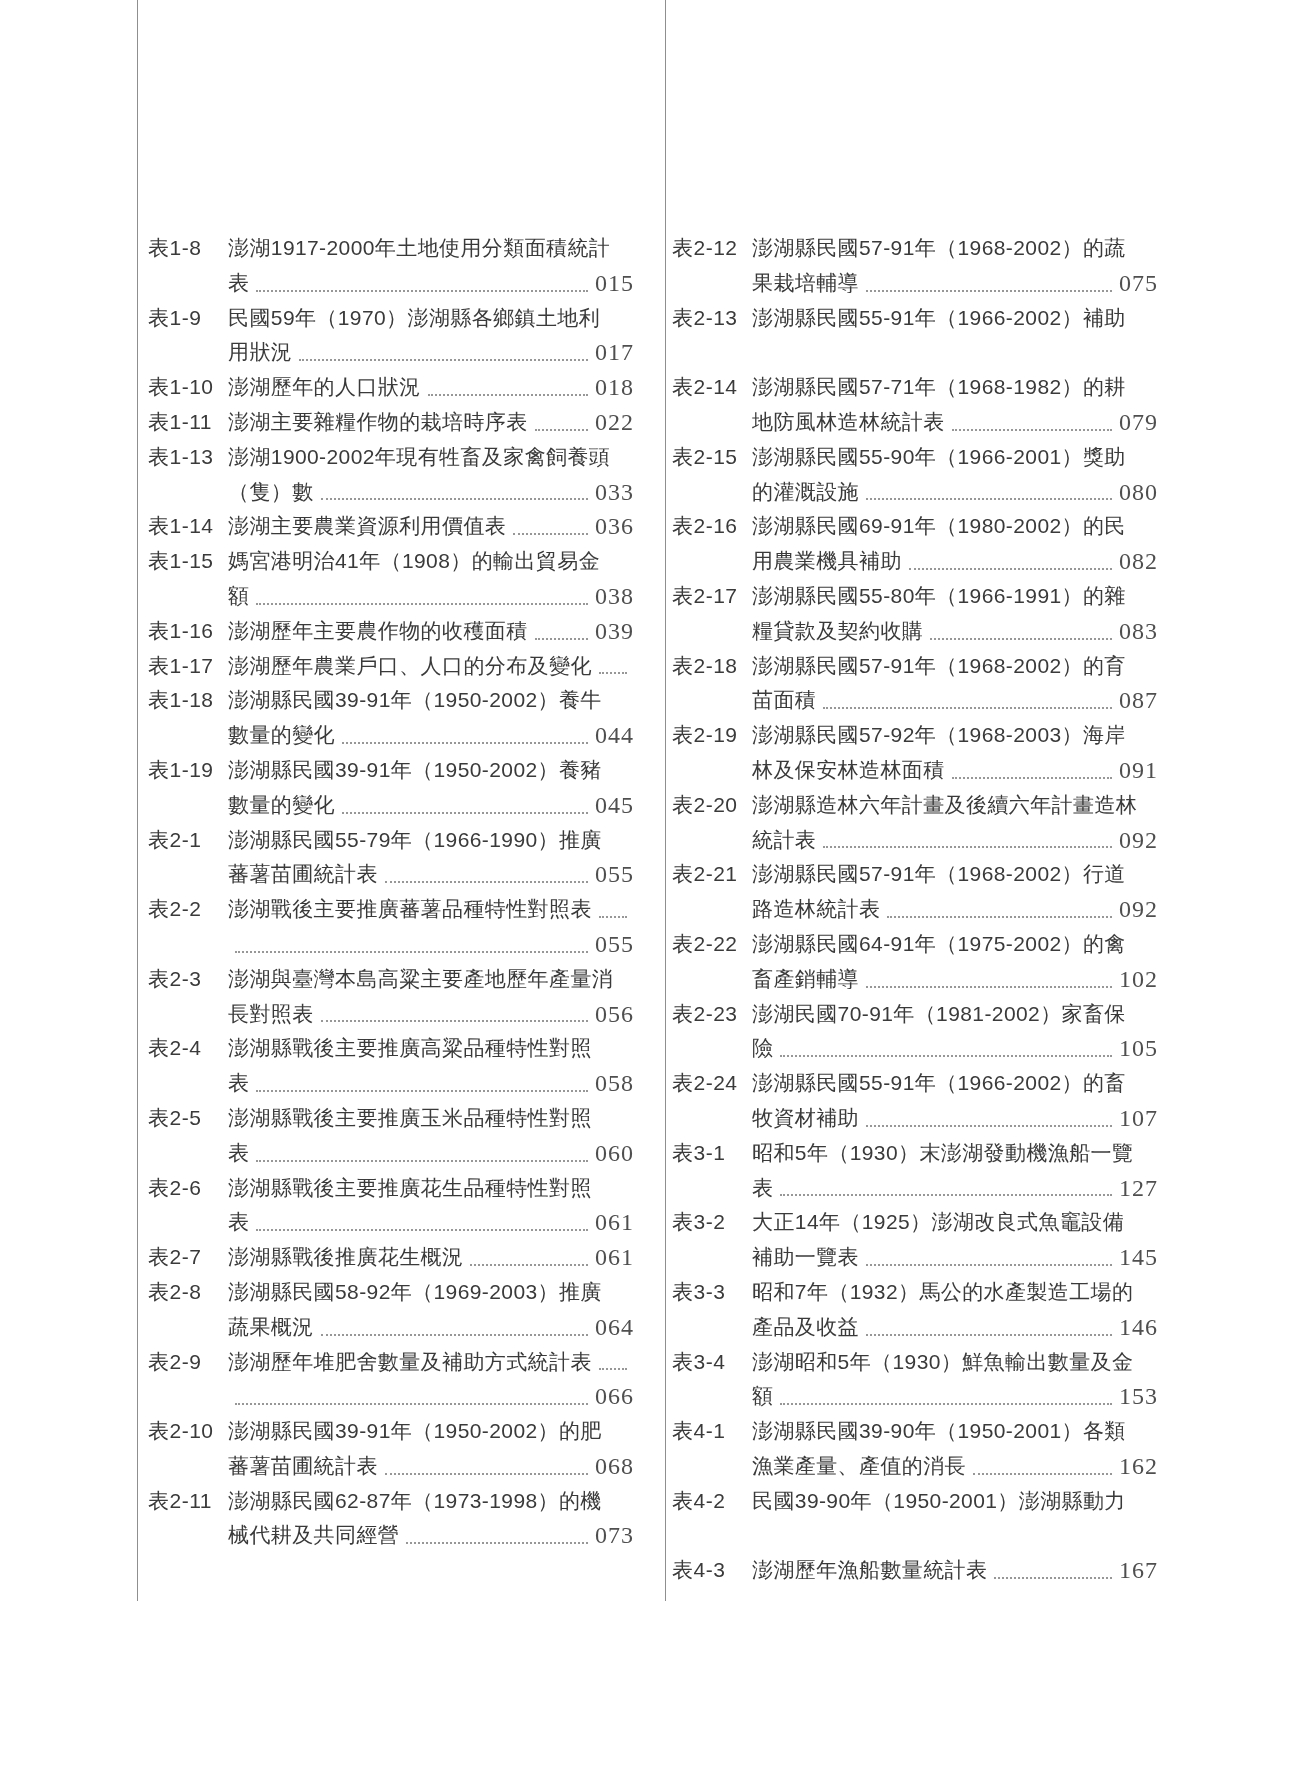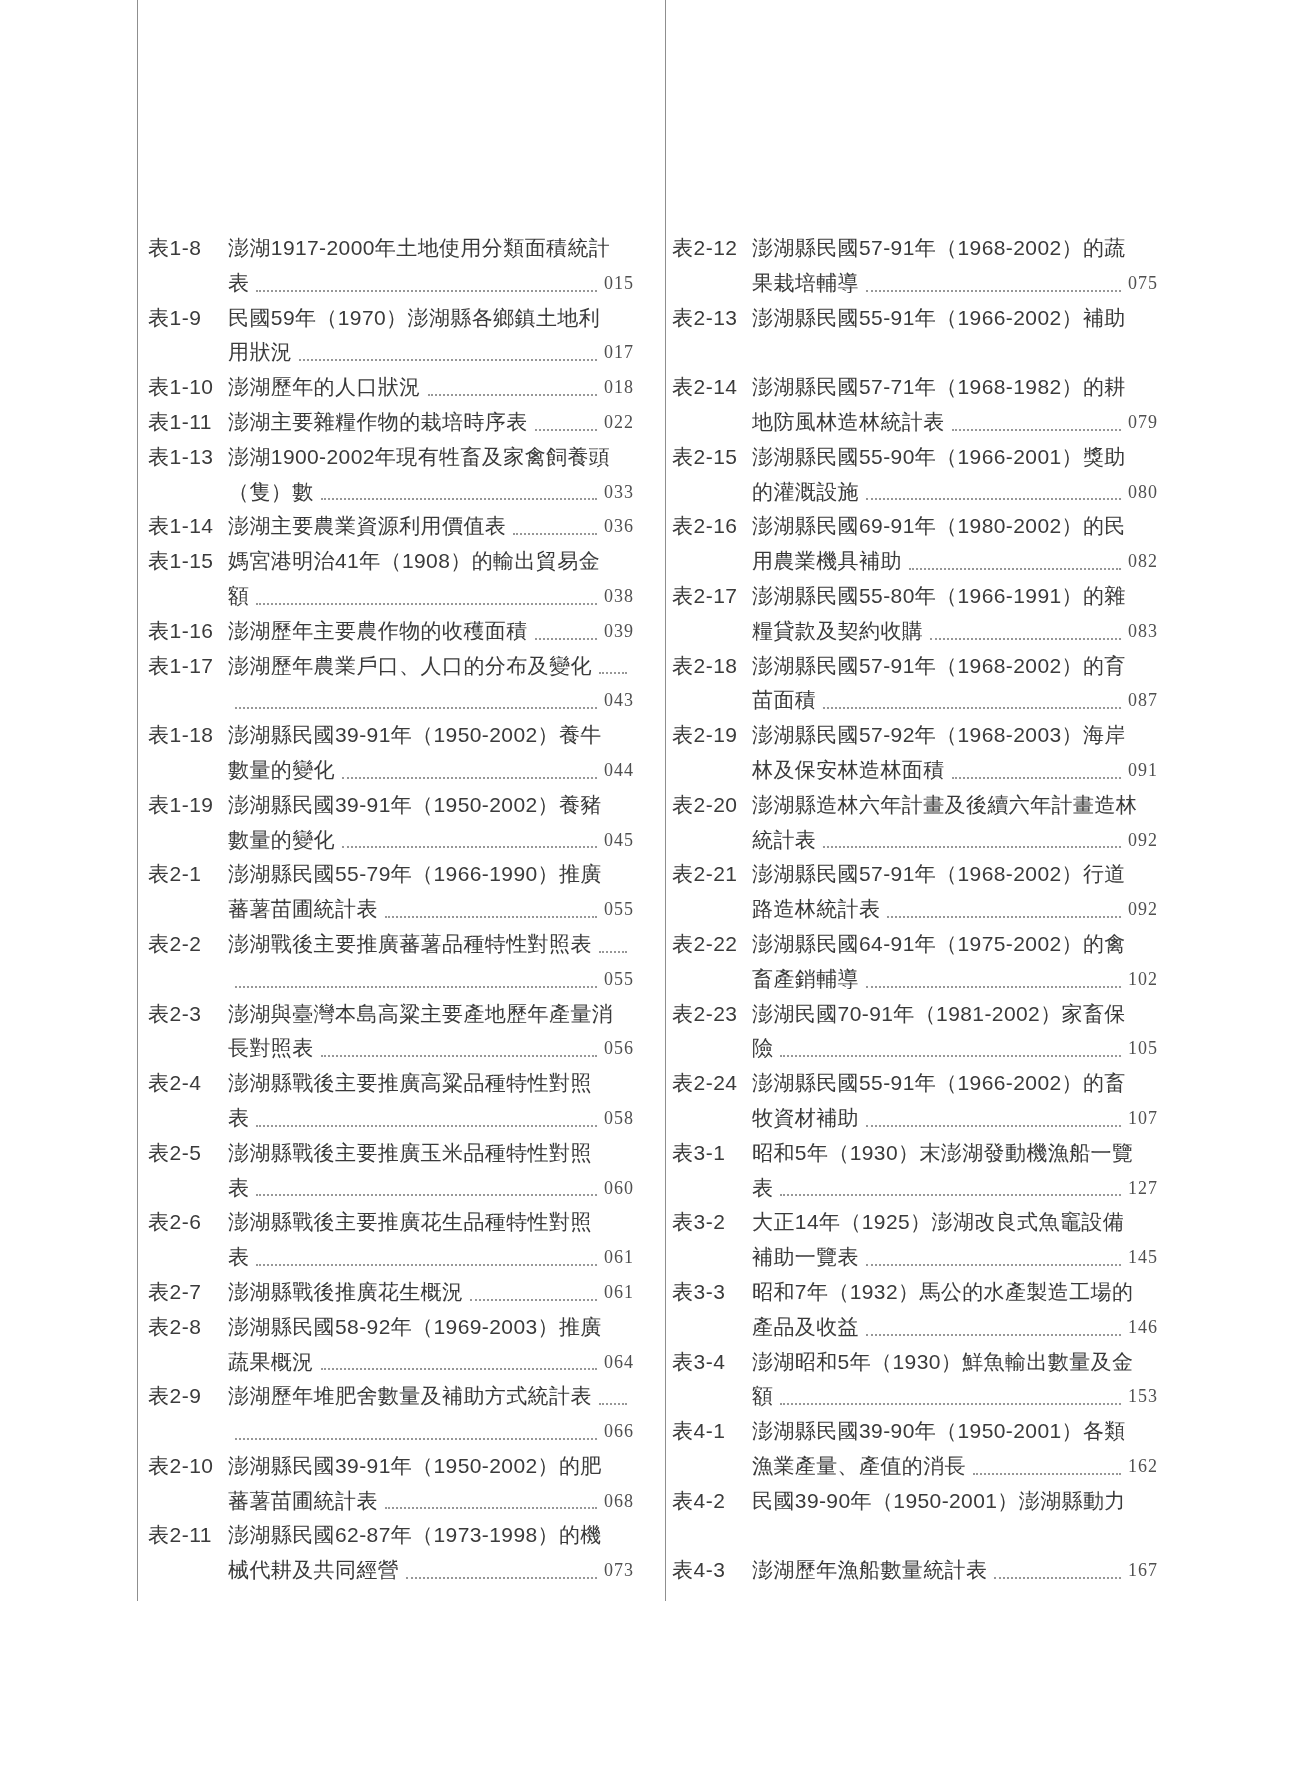--- a/index.html
+++ b/index.html
@@ -42,21 +42,21 @@
   .leader{
     flex:1 1 auto;
     align-self:flex-end;
     height:0;
     border-bottom:2px dotted #979797;
     margin:0 7px 9px 7px;
     min-width:8px;
   }
   .page-num{
     font-family:"Liberation Serif",serif;
-    font-size:18px;
+    font-size:24px;
     color:#4f4f4f;
     letter-spacing:1px;
   }
 </style>
 </head>
 <body>
 
 <div class="page">
   <div class="rule rule-left"></div>
   <div class="rule rule-mid"></div>
@@ -150,27 +150,20 @@
         </div>
       </div>
       <div class="row">
         <span class="label">表1-17</span>
         <div class="content">
           <span class="text">澎湖歷年農業戶口、人口的分布及變化</span>
           <span class="leader"></span>
         </div>
       </div>
       <div class="row">
-        <span class="label"></span>
-        <div class="content">
-          <span class="leader"></span>
-          <span class="page-num">043</span>
-        </div>
-      </div>
-      <div class="row">
         <span class="label">表1-18</span>
         <div class="content">
           <span class="text">澎湖縣民國39-91年（1950-2002）養牛</span>
         </div>
       </div>
       <div class="row">
         <span class="label"></span>
         <div class="content">
           <span class="text">數量的變化</span>
           <span class="leader"></span>

